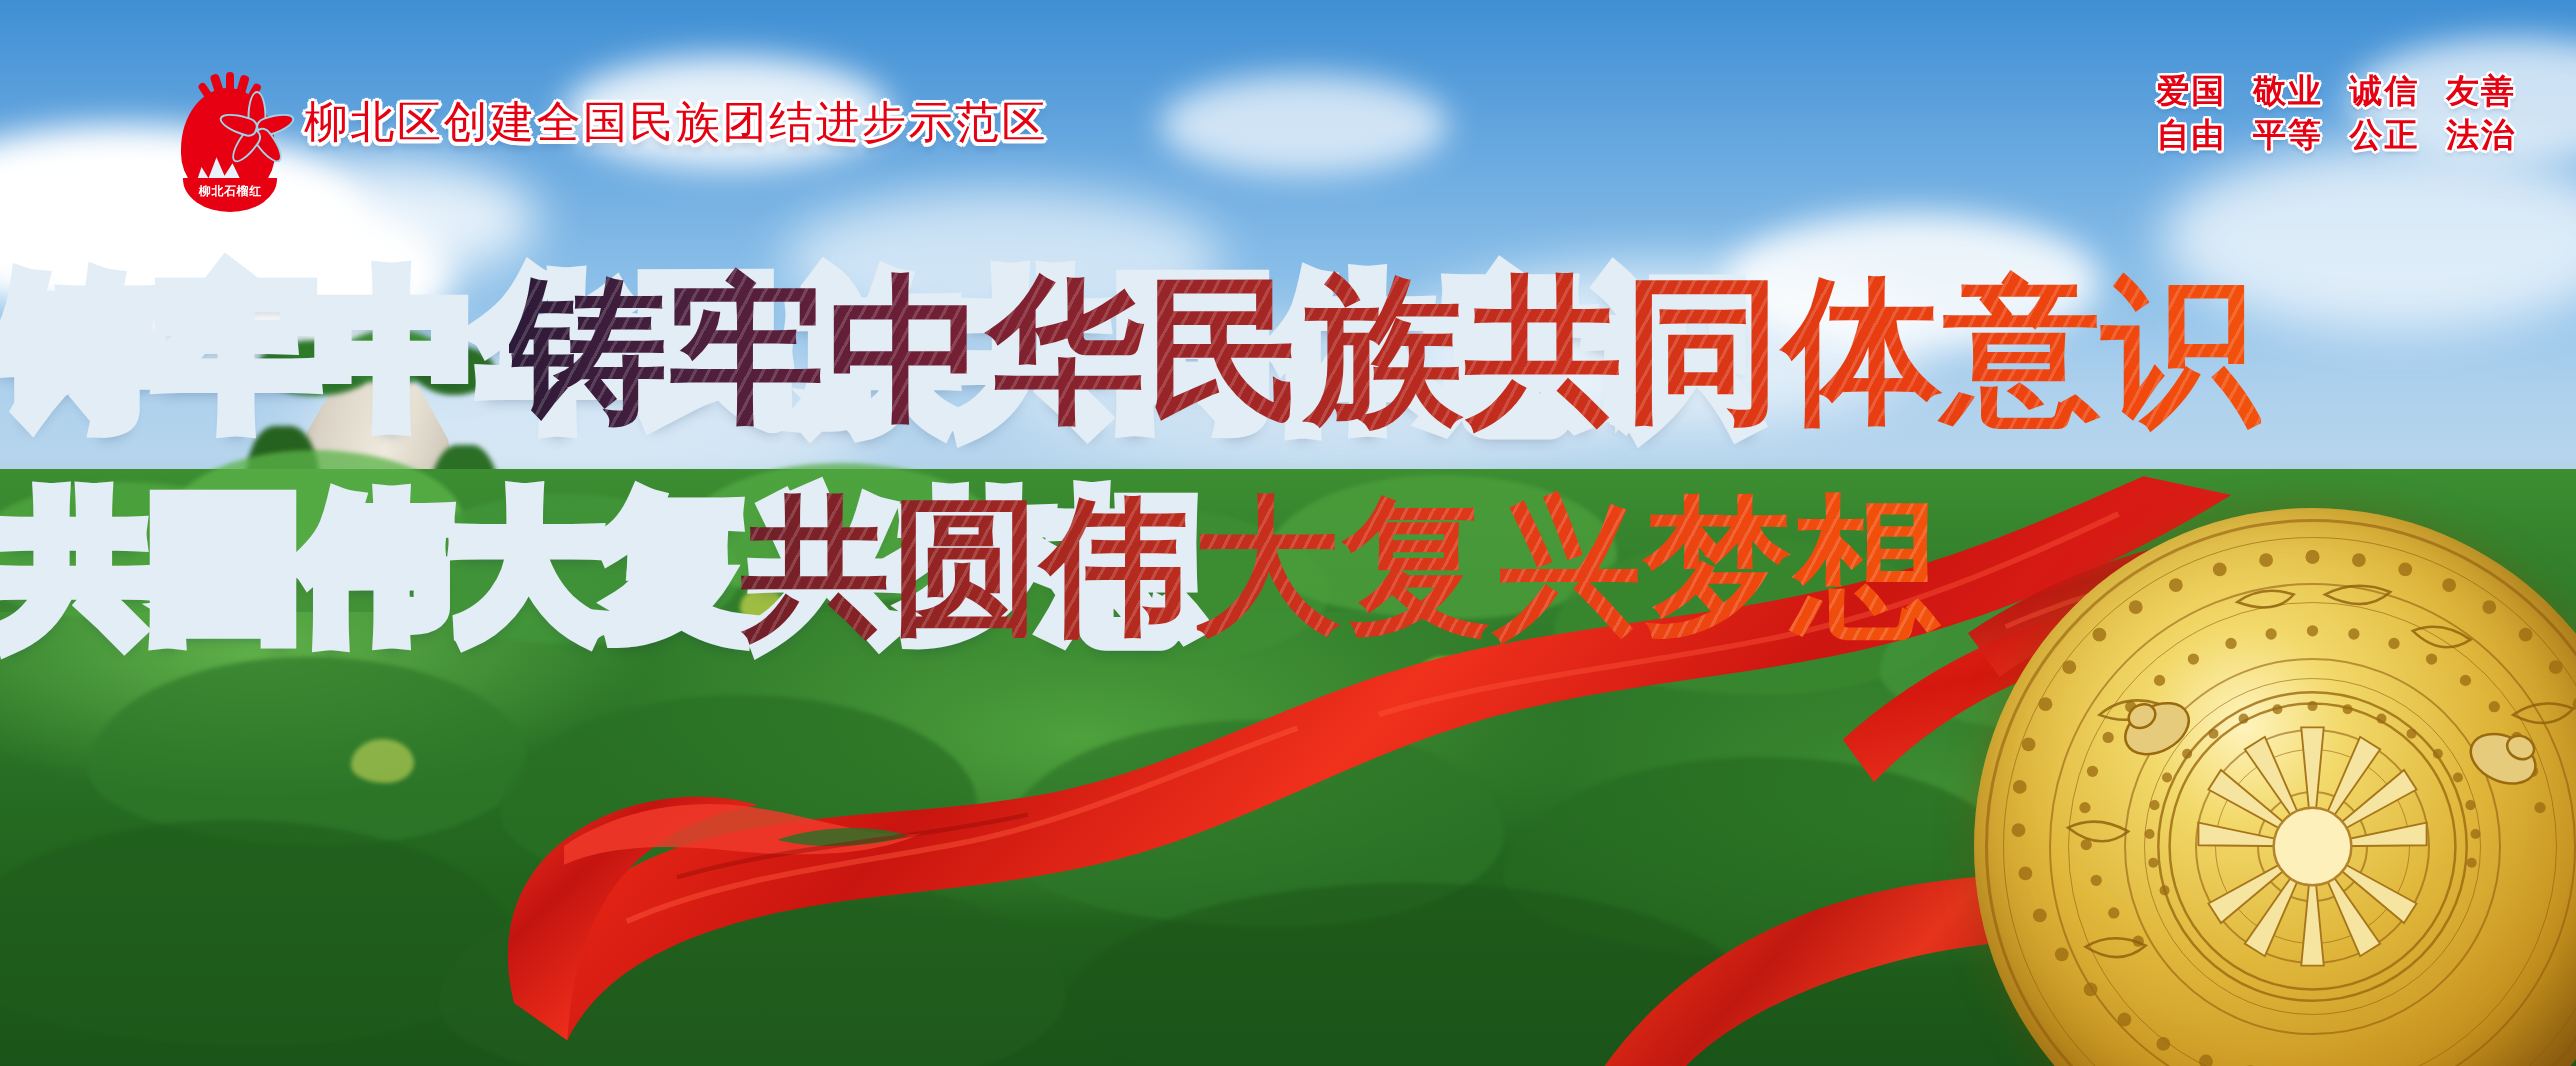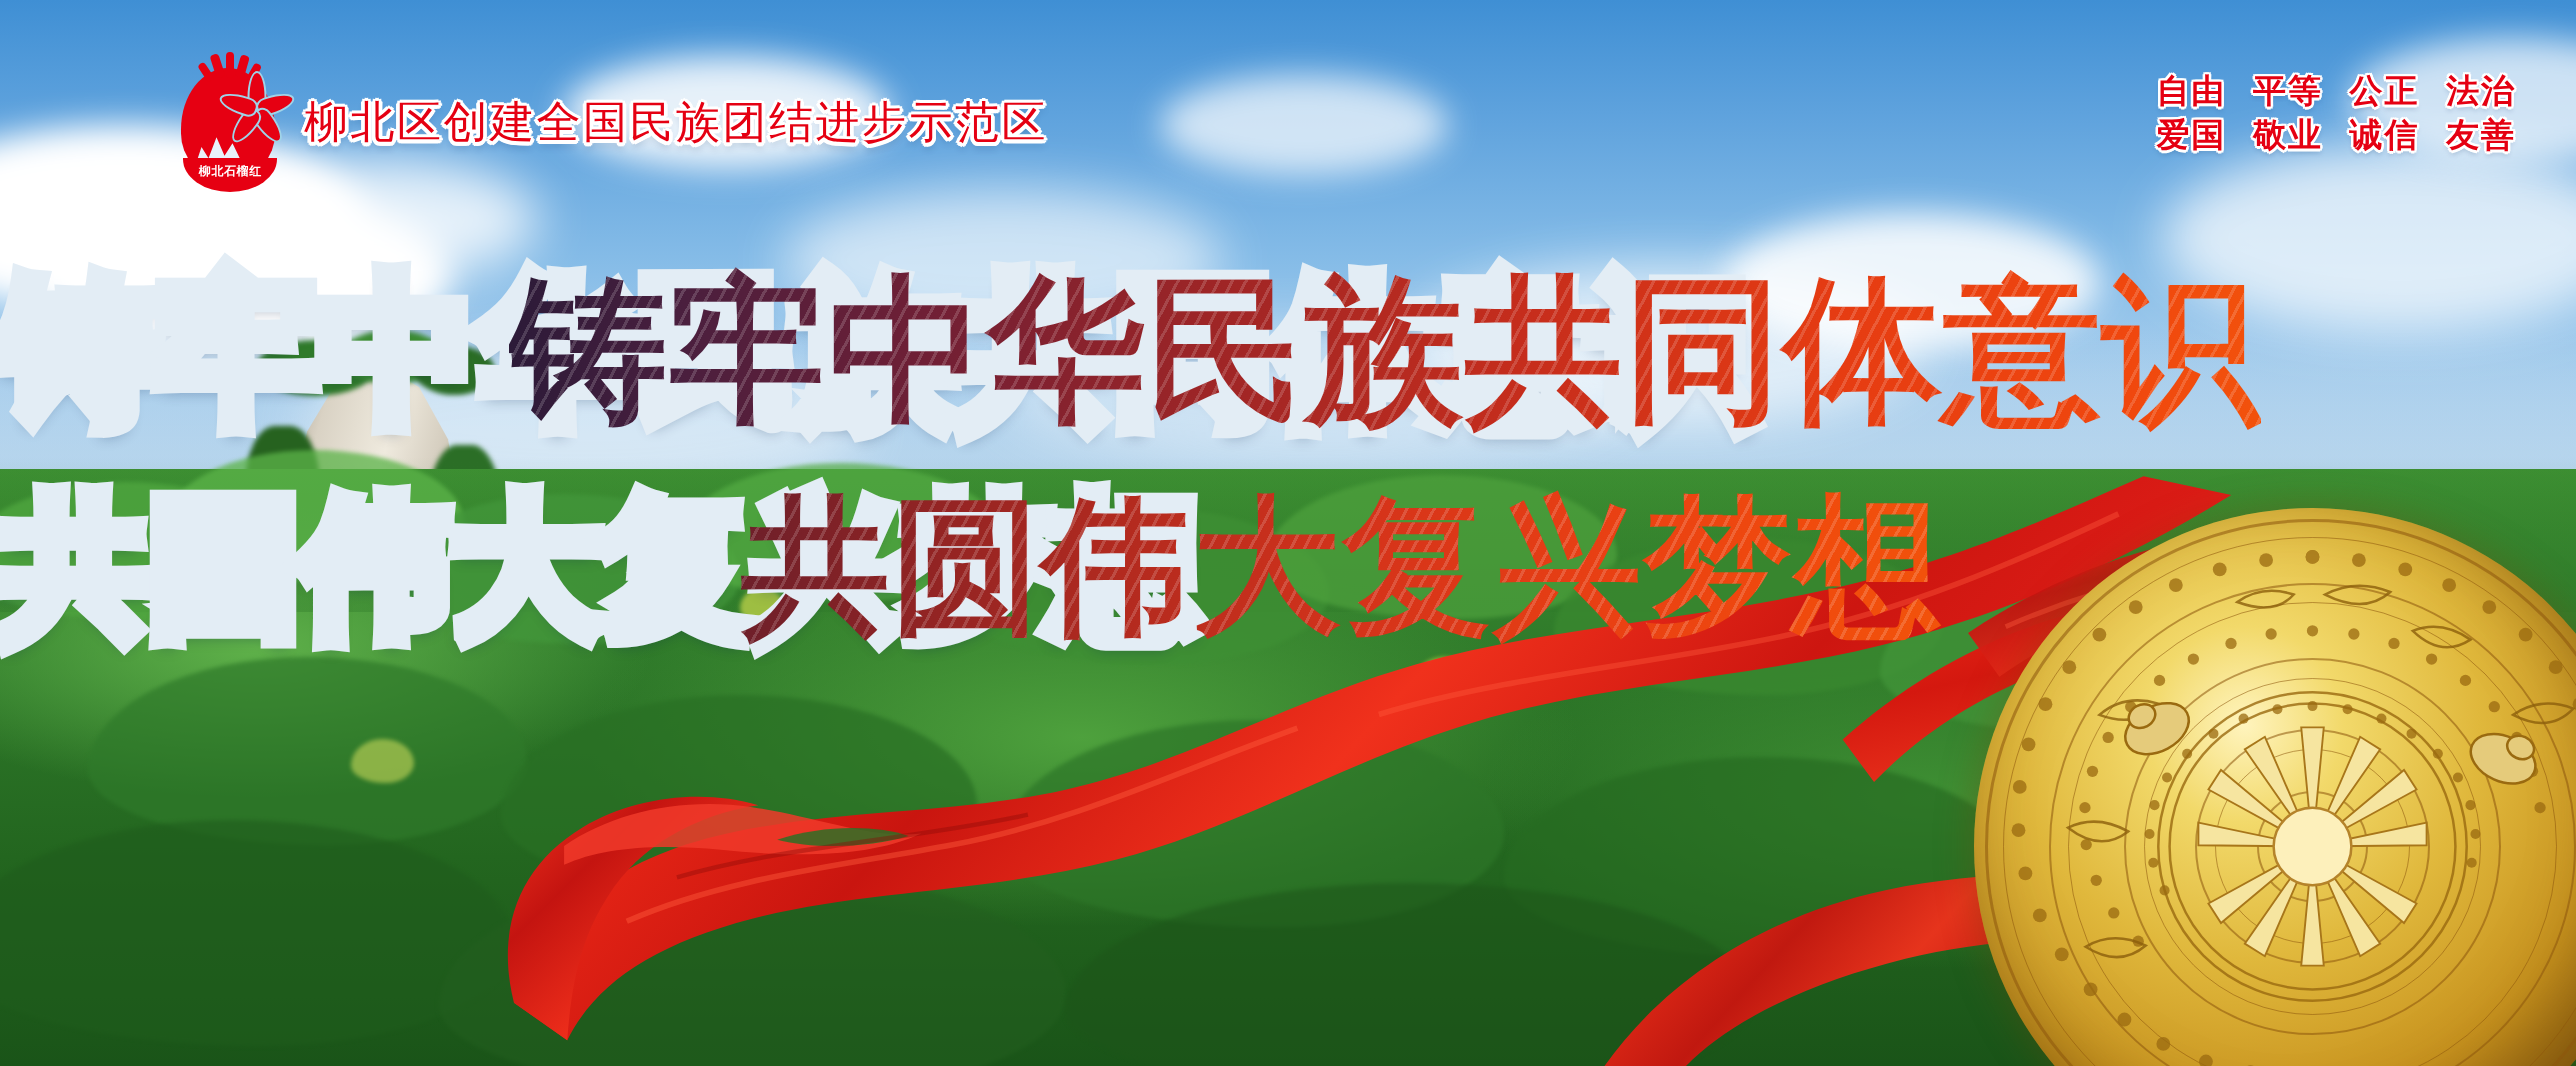--- a/index.html
+++ b/index.html
@@ -53,21 +53,21 @@
 
   
   .drum{position:absolute;right:-75px;bottom:-119px;width:677px;height:677px;border-radius:50%;
     background:
       radial-gradient(circle at 40% 32%, #fff4bd 0%, #f2d96a 16%, #e0b83c 38%, #c9941f 62%, #a46f12 82%, #7d500c 100%);
     box-shadow:inset -25px -31px 81px rgba(90,55,5,.55), 0 0 38px rgba(120,75,10,.35);
     overflow:hidden;}
   .ring{position:absolute;border-radius:50%;border-style:solid;border-color:rgba(140,85,12,.55);}
 
   
-  .logo{position:absolute;left:177px;top:54px;width:110px;height:141px;}
+  .logo{position:absolute;left:177px;top:74px;width:110px;height:141px;}
   .pom{position:absolute;left:3.8px;top:13.8px;width:94px;height:110px;background:#e60012;
      border-radius:52% 52% 46% 46%/58% 58% 42% 42%;}
   .pom-crown{position:absolute;background:#e60012;}
   .pom-cut{position:absolute;left:17.5px;top:70px;width:50px;height:44px;background:#e9f2fb;
      clip-path:polygon(0% 100%,14% 52%,28% 78%,44% 30%,60% 72%,76% 44%,100% 100%);}
   .ribbon-band{position:absolute;left:6.3px;top:104px;width:94px;height:34px;background:#e60012;
      border-radius:0 0 52% 52%/0 0 100% 100%;}
   .ribbon-band .rbtxt{position:absolute;left:0;right:0;top:5px;text-align:center;color:#fff;
      font-size:12px;letter-spacing:0.6px;font-weight:700;}
   .flower{position:absolute;left:46px;top:19px;width:68px;height:74px;}
@@ -480,22 +480,22 @@
     <div class="ribbon-band">
       <div class="rbtxt">柳北石榴红</div>
     </div>
   </div>
 
   <div class="hdr">
     <div class="hdr-txt">柳北区创建全国民族团结进步示范区</div>
   </div>
 
   <div class="values">
+    <div class="vrow">爱国  敬业  诚信  友善</div>
     <div class="vrow">自由  平等  公正  法治</div>
-    <div class="vrow">爱国  敬业  诚信  友善</div>
   </div>
 
   <div class="maintitle">
     <div class="tline tline1">
       <span class="outline">铸牢中华民族共同体意识</span>
       <span class="fill">铸牢中华民族共同体意识</span>
     </div>
     <div class="tline tline2">
       <span class="outline">共圆伟大复兴梦想</span>
       <span class="fill">共圆伟大复兴梦想</span>

